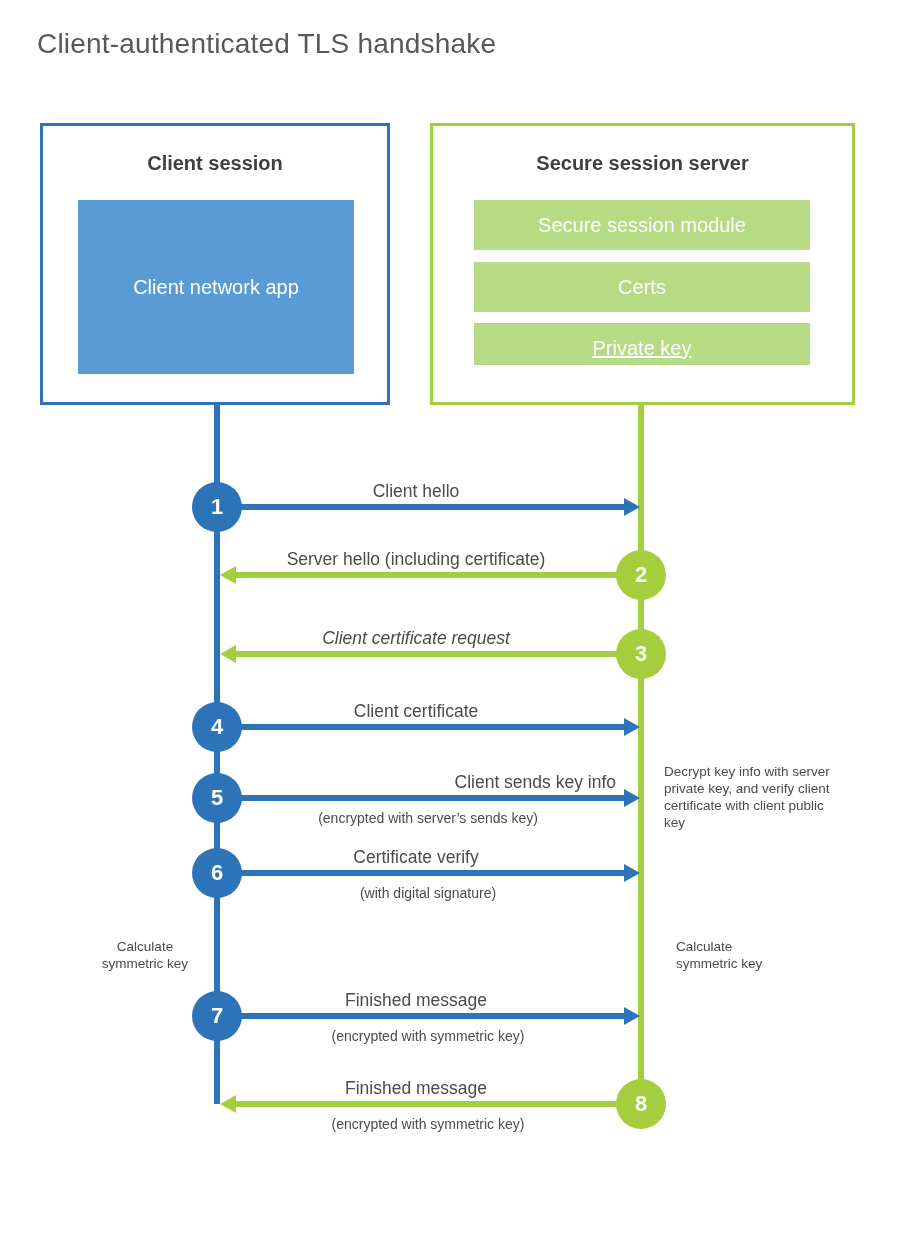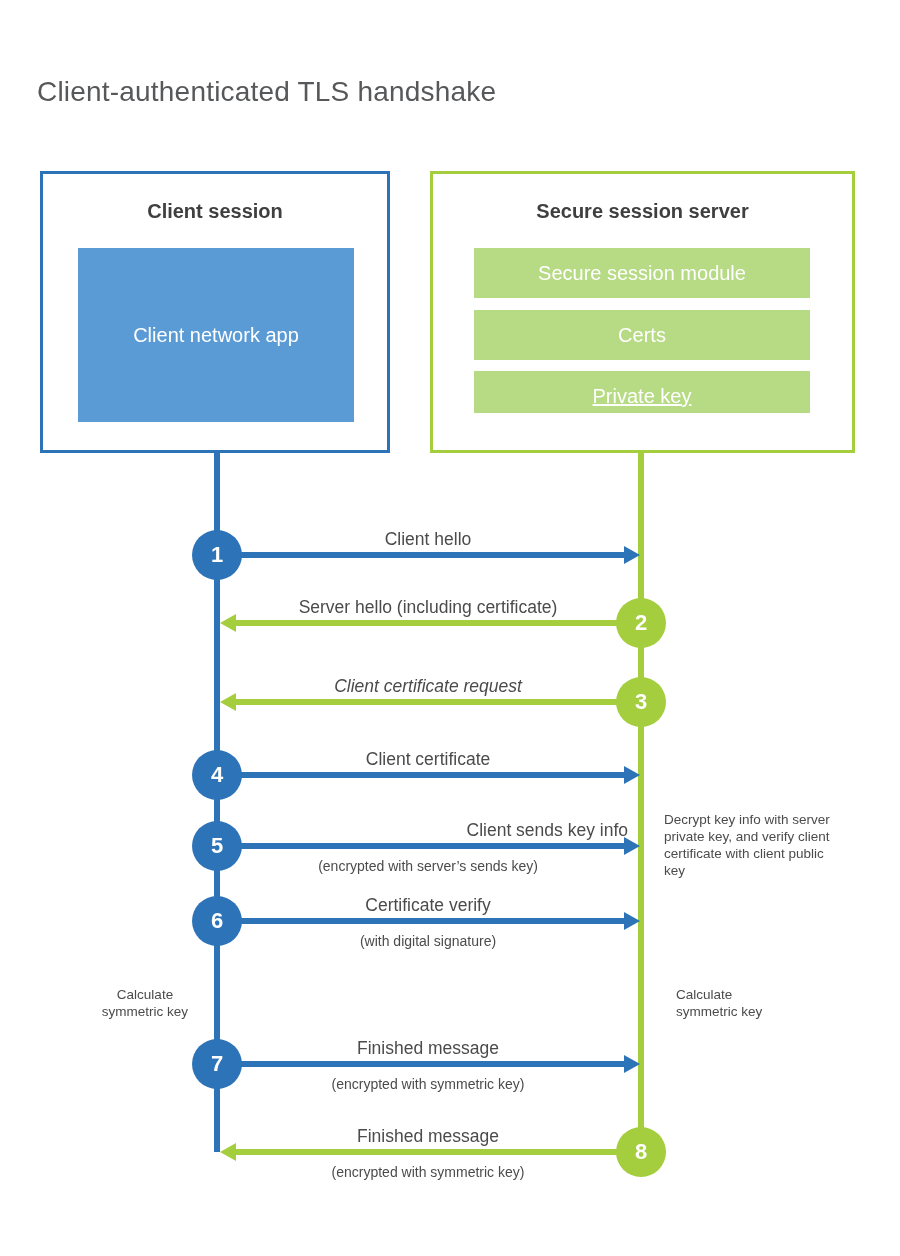--- a/index.html
+++ b/index.html
@@ -3,41 +3,41 @@
 <meta charset="utf-8">
 <style>
   :root{
     --blue:#2d73b7; --blue-light:#5b9bd5;
     --green:#a4ce3e; --green-light:#b7db84;
     --text-dark:#3f3f3f; --text-gray:#4b4b4b; --title-gray:#57585a;
   }
   *{box-sizing:border-box;margin:0;padding:0;}
   body{background:#fff;font-family:"Liberation Sans","DejaVu Sans",sans-serif;}
   #canvas{position:relative;width:900px;height:1256px;background:#fff;overflow:hidden;}
-  .abs{position:absolute;margin-top:48px;}
+  .abs{position:absolute;}
   .page-title{left:37px;top:28px;font-size:28px;font-weight:300;color:var(--title-gray);letter-spacing:.2px;}
   .outline-box{border:3px solid;background:#fff;}
   .box-title{font-size:20px;font-weight:bold;color:var(--text-dark);text-align:center;padding-top:26px;}
   .fill-box{display:flex;align-items:center;justify-content:center;color:#fff;}
   .app-box{background:var(--blue-light);font-size:20px;line-height:28px;}
   .app-box span{display:block;max-width:190px;}
   .module-bar{background:var(--green-light);color:#fff;font-size:20px;line-height:50px;text-align:center;}
   .vline{width:6px;}
   .vline.blue{background:var(--blue);}
   .vline.green{background:var(--green);}
   .hline{height:6px;}
   .hline.blue{background:var(--blue);}
   .hline.green{background:var(--green);}
   .ah{width:0;height:0;border-top:9px solid transparent;border-bottom:9px solid transparent;}
   .ah.right{border-left:16px solid var(--blue);}
   .ah.left{border-right:16px solid var(--green);}
   .circle{width:50px;height:50px;border-radius:50%;color:#fff;font-size:22px;font-weight:bold;display:flex;align-items:center;justify-content:center;z-index:3;}
   .circle.blue{background:var(--blue);}
   .circle.green{background:var(--green);}
-  .arrow-label{left:228px;width:400px;height:24px;line-height:24px;text-align:center;font-size:17.5px;color:var(--text-gray);z-index:2;}
+  .arrow-label{left:216px;width:400px;height:24px;line-height:24px;text-align:center;font-size:17.5px;color:var(--text-gray);z-index:2;}
   .arrow-sublabel{left:228px;width:400px;height:20px;line-height:20px;text-align:center;font-size:14px;color:var(--text-gray);z-index:2;}
   .side-note{font-size:13.5px;line-height:17px;color:var(--text-gray);}
 </style>
 </head>
 <body>
 
 <div id="canvas">
 
   <div class="abs page-title">Client-authenticated TLS handshake</div>
 

